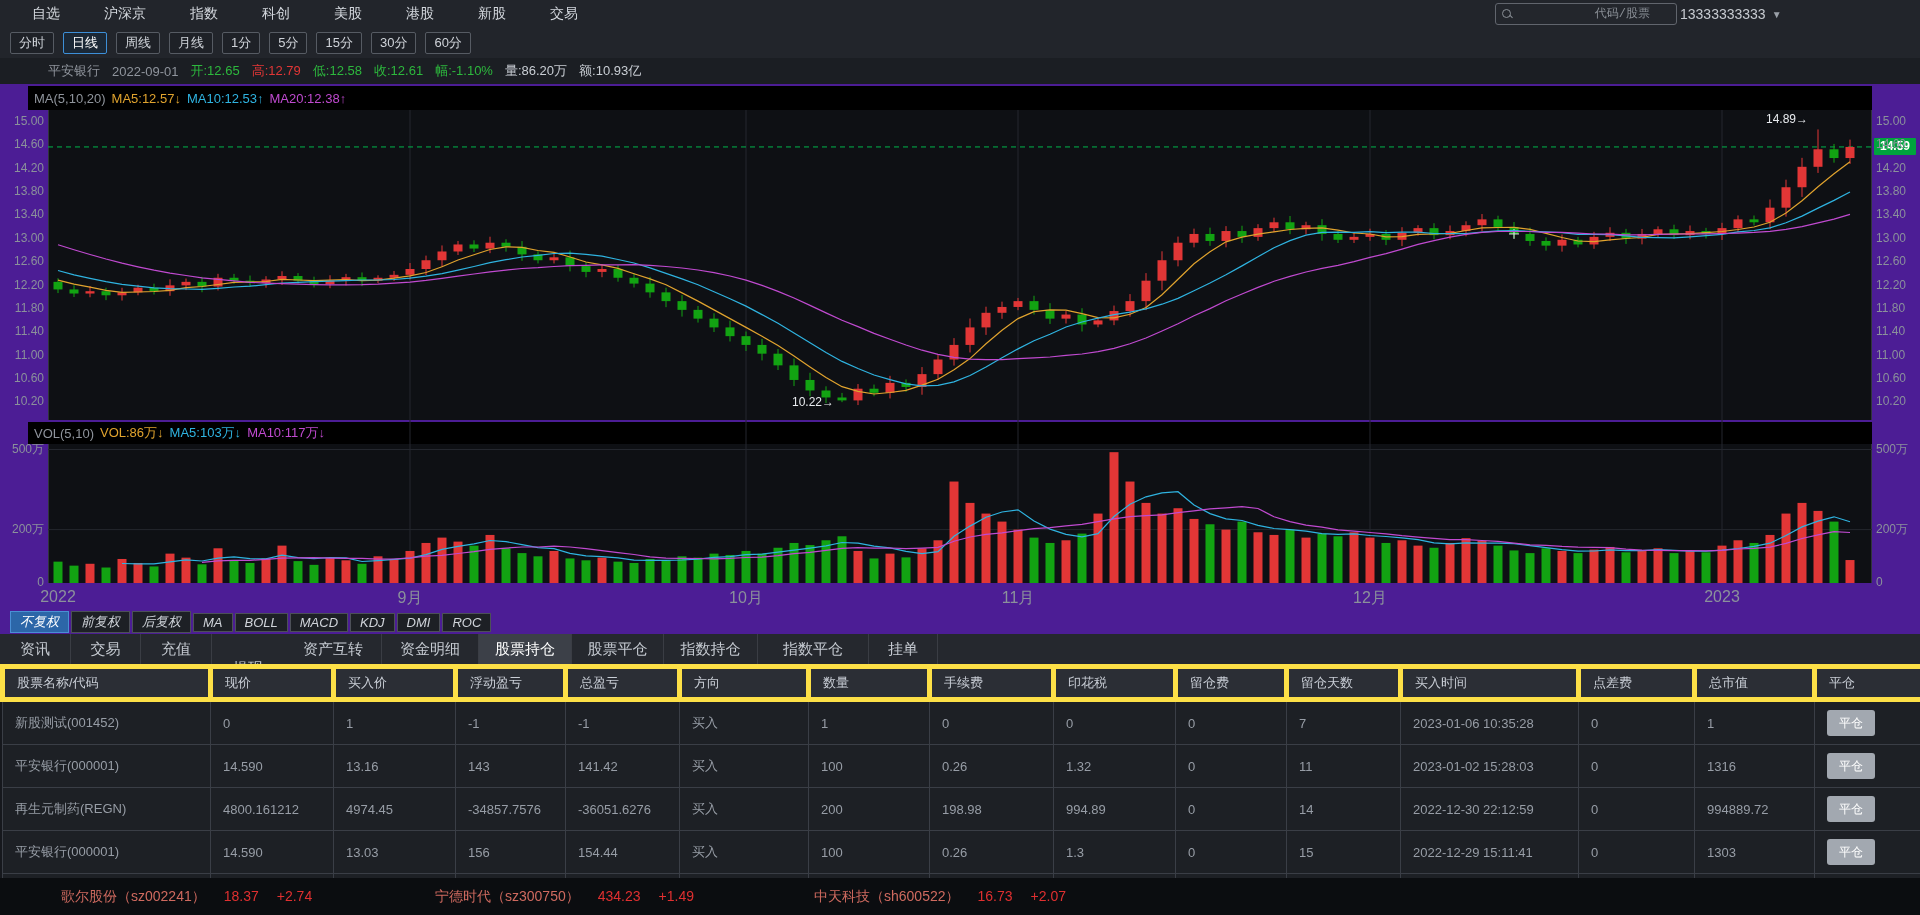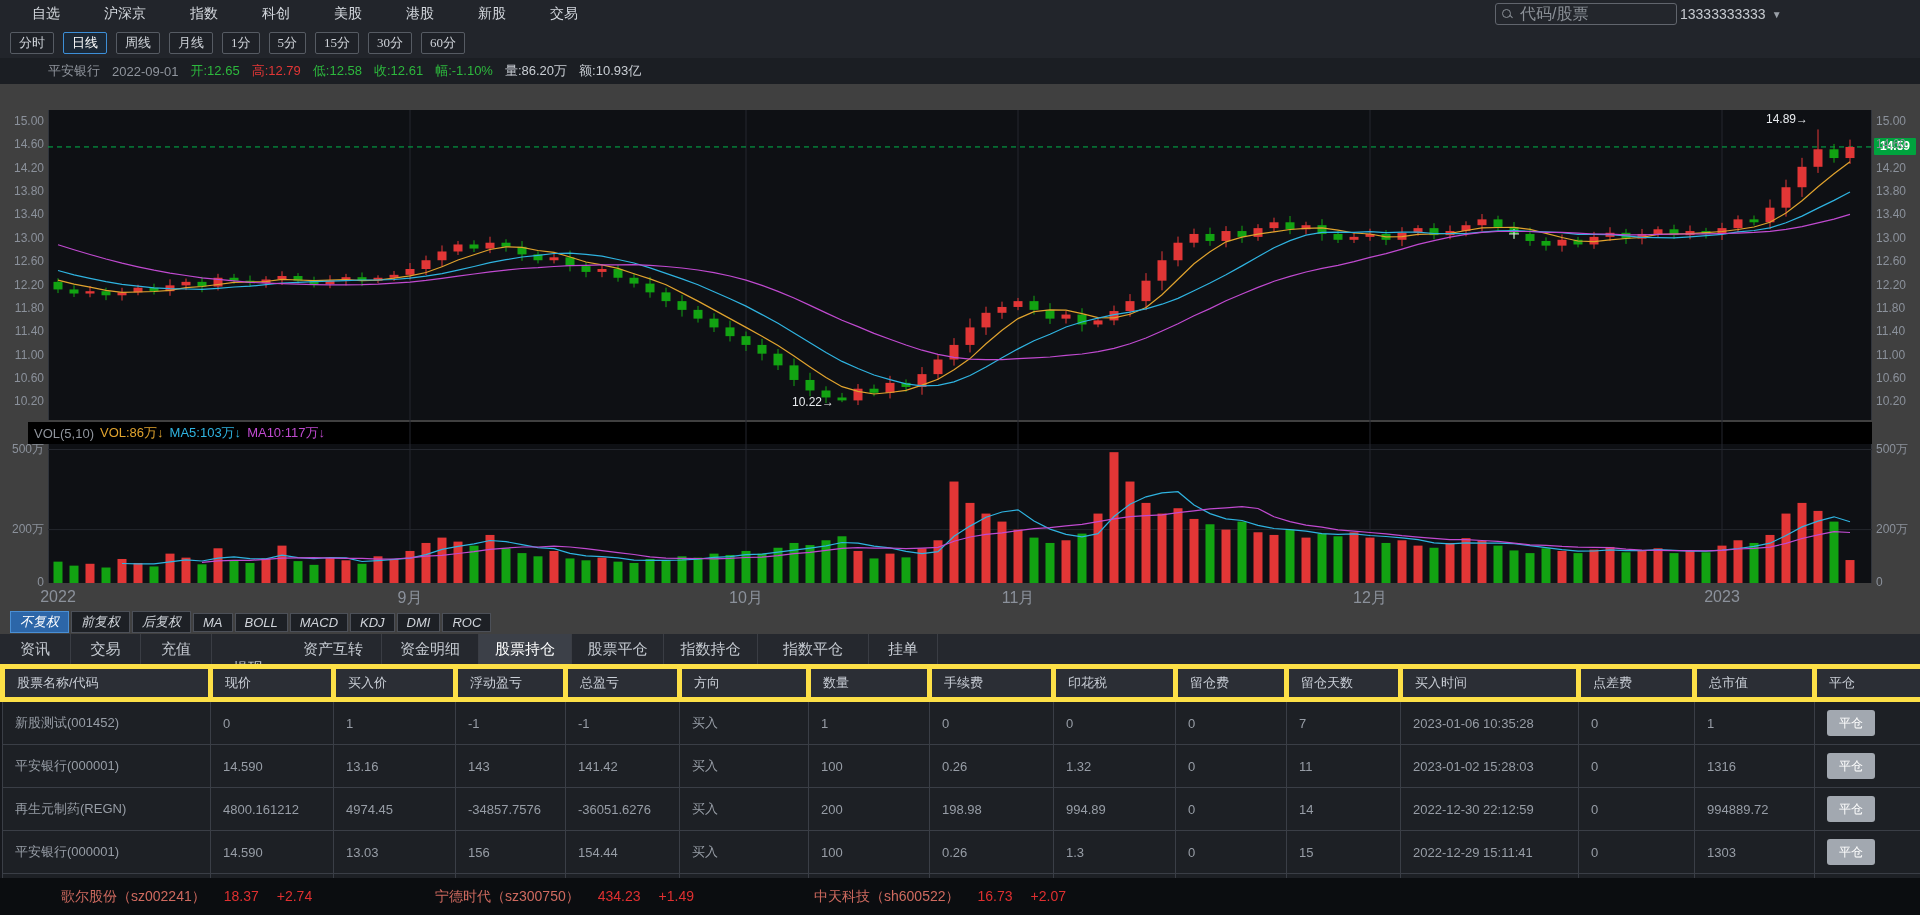--- a/index.html
+++ b/index.html
@@ -1,36 +1,36 @@
 <!DOCTYPE html>
 <html><head>
 <meta charset="utf-8">
 <style>
   html,body{margin:0;padding:0;background:#16181d;}
-  #app{position:relative;width:1920px;height:915px;overflow:hidden;background:#404040;
+  #app{position:relative;width:1920px;height:915px;overflow:hidden;background:#4c1d95;
        font-family:"Liberation Sans","DejaVu Sans",sans-serif;color:#c6cad0;font-size:13px;
        -webkit-font-smoothing:antialiased;}
   .abs{position:absolute;}
   
   #topbar{left:0;top:0;width:1920px;height:28px;background:#22252b;}
   #nav-items{position:absolute;left:10px;top:0;height:28px;display:flex;align-items:center;}
   .nav-item{padding:0 22px;color:#d4d8de;font-size:14px;cursor:pointer;white-space:nowrap;}
   #searchbox{position:absolute;left:1495px;top:3px;width:168px;height:20px;background:#23262c;
              border:1px solid #61656d;border-radius:3px;display:flex;align-items:center;padding:0 6px;}
-  #searchbox input{background:transparent;border:0;outline:none;color:#c6cad0;font-size:16px;width:130px;
-             font-family:Liberation Sans, sans-serif;}
+  #searchbox input{background:transparent;border:0;outline:none;color:#c6cad0;font-size:12px;width:130px;
+             font-family:Liberation Mono, monospace;text-align:right;}
   #searchbox input::placeholder{color:#8a8f96;}
   #account{position:absolute;left:1680px;top:0;height:28px;display:flex;align-items:center;gap:6px;
            color:#c6cad0;font-size:14px;cursor:pointer;}
   .caret{font-size:10px;color:#9aa0a8;}
   .mag{width:11px;height:11px;margin-right:5px;position:relative;flex:0 0 auto;}
   .mag:before{content:"";position:absolute;left:0;top:0;width:7px;height:7px;border:1.4px solid #8a8f96;border-radius:50%;}
   .mag:after{content:"";position:absolute;left:7px;top:7px;width:4px;height:1.4px;background:#8a8f96;transform:rotate(45deg);}
   
-  #tfbar{left:0;top:28px;width:1920px;height:30px;background:#22252b;display:flex;align-items:center;padding-left:10px;box-sizing:border-box;font-family:Liberation Serif, serif;}
+  #tfbar{left:0;top:28px;width:1920px;height:30px;background:#22252b;display:flex;align-items:center;padding-left:10px;box-sizing:border-box;}
   .tf-btn{border:1px solid #565b63;border-radius:2px;background:#1e2127;color:#cfd3d9;font-size:13px;
           padding:1px 8px;margin-right:9px;cursor:pointer;white-space:nowrap;}
   .tf-btn.sel{border-color:#3d8fd8;color:#ffffff;background:#1b2836;}
   
   #infobar{left:0;top:58px;width:1920px;height:26px;display:flex;align-items:center;padding-left:48px;box-sizing:border-box;gap:12px;background:#1b1e23;font-size:13px;}
   .t-plain{color:#c9ced4;} .t-dim{color:#8f949c;} .t-up{color:#e23636;} .t-down{color:#2db83d;}
   
   #chart{left:0;top:84px;width:1920px;height:526px;}
   .strip{position:absolute;left:28px;width:1844px;background:#000;display:flex;align-items:center;padding-left:6px;box-sizing:border-box;gap:6px;font-size:13px;}
   #strip-main{top:2px;height:24px;}
@@ -111,20 +111,26 @@
   <span class="t-down">开:12.65</span>
       <span class="t-up">高:12.79</span>
       <span class="t-down">低:12.58</span>
       <span class="t-down">收:12.61</span>
       <span class="t-down">幅:-1.10%</span>
       <span class="t-plain">量:86.20万</span>
       <span class="t-plain">额:10.93亿</span>
     </div>
 
   <div id="chart" class="abs">
+    <div id="strip-main" class="strip">
+      <span class="t-dim">MA(5,10,20)</span>
+    <span style="color: rgb(224, 163, 46);">MA5:12.57↓</span>
+        <span style="color: rgb(47, 179, 224);">MA10:12.53↑</span>
+        <span style="color: rgb(192, 74, 208);">MA20:12.38↑</span>
+      </div>
     <div id="price-plot" class="plot"></div>
     <div id="strip-vol" class="strip">
       <span class="t-dim">VOL(5,10)</span>
     <span style="color: rgb(224, 163, 46);">VOL:86万↓</span>
         <span style="color: rgb(47, 179, 224);">MA5:103万↓</span>
         <span style="color: rgb(192, 74, 208);">MA10:117万↓</span>
       </div>
     <div id="vol-plot" class="plot"></div>
     <svg id="chart-svg" width="1920" height="526" viewBox="0 0 1920 526">
         <line x1="410" y1="26" x2="410" y2="499" stroke="#24272e" stroke-width="1"></line>

